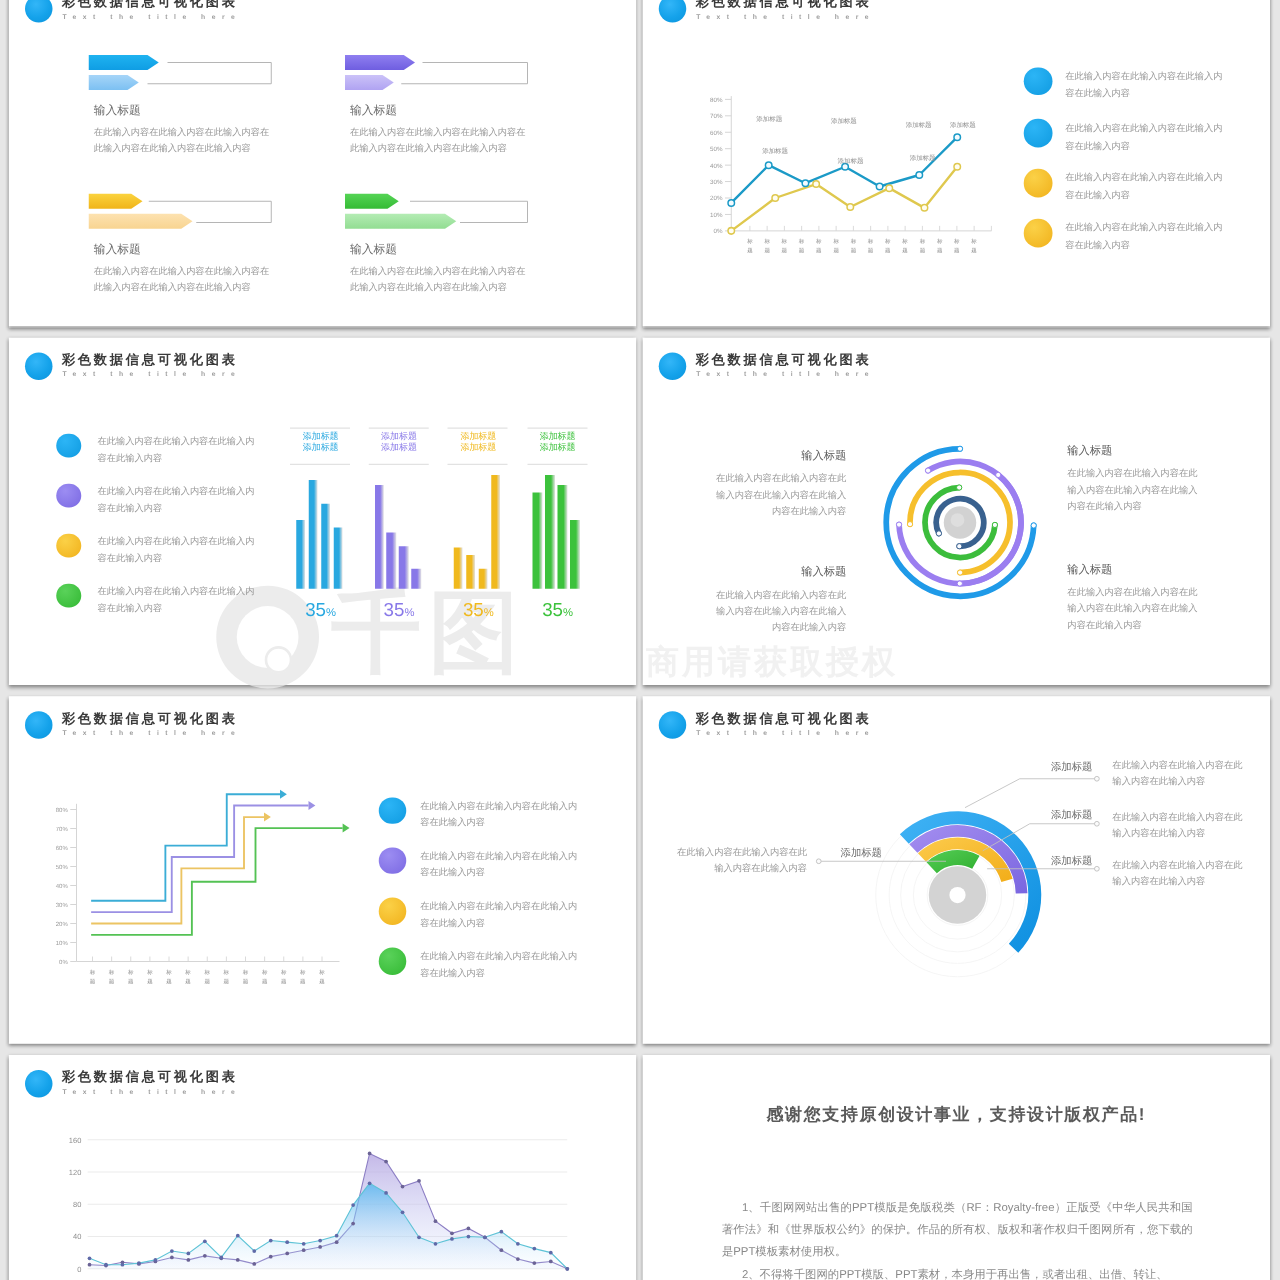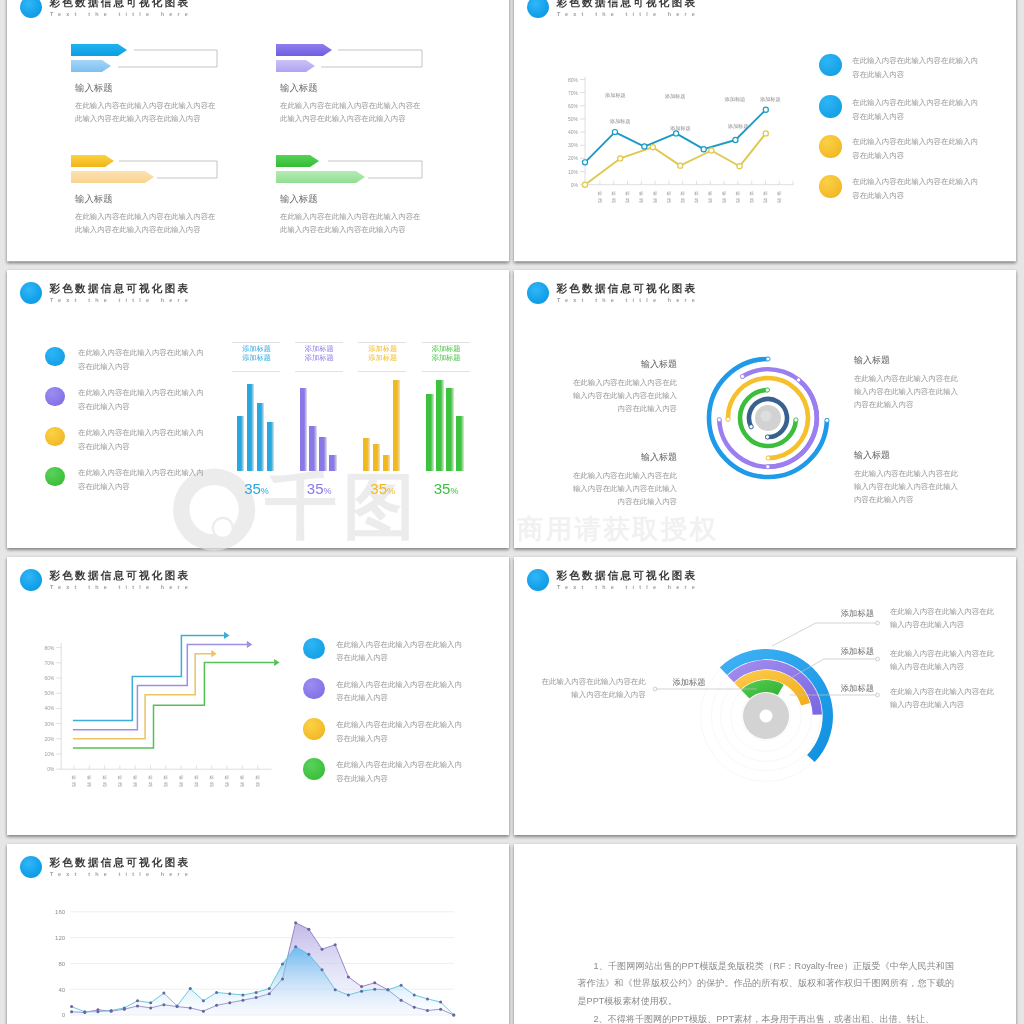--- a/index.html
+++ b/index.html
@@ -613,20 +613,21 @@
         <circle cx="367.74" cy="145.20" r="1.5" fill="#5f6aa8"></circle>
         <circle cx="380.92" cy="145.84" r="1.5" fill="#5f6aa8"></circle>
         <circle cx="394.10" cy="141.33" r="1.5" fill="#5f6aa8"></circle>
         <circle cx="407.28" cy="151.00" r="1.5" fill="#5f6aa8"></circle>
         <circle cx="420.46" cy="154.88" r="1.5" fill="#5f6aa8"></circle>
         <circle cx="433.64" cy="158.10" r="1.5" fill="#5f6aa8"></circle>
         <circle cx="446.82" cy="171.00" r="1.5" fill="#5f6aa8"></circle>
       </svg>
     </div>
 <div class="slide" style="left:514px;top:843.5px">
+      <div style="position:absolute;left:0;top:40.5px;width:502px;text-align:center;font-size:13.6px;font-weight:bold;color:#5a5a5a;line-height:16px;letter-spacing:1.3px">感谢您支持原创设计事业，支持设计版权产品!</div>
       <div style="position:absolute;left:63.5px;top:114.0px;width:376.70000000000005px;font-size:9.1px;color:#8a8a8a;line-height:17.7px;text-align:justify;text-indent:16px">1、千图网网站出售的PPT模版是免版税类（RF：Royalty-free）正版受《中华人民共和国著作法》和《世界版权公约》的保护。作品的所有权、版权和著作权归千图网所有，您下载的是PPT模板素材使用权。</div>
       <div style="position:absolute;left:63.5px;top:167.5px;width:376.70000000000005px;font-size:9.1px;color:#8a8a8a;line-height:17.7px;text-align:justify;text-indent:16px">2、不得将千图网的PPT模版、PPT素材，本身用于再出售，或者出租、出借、转让、</div>
     </div>
 <div class="wmlayer">
       <svg width="92" height="92" style="position:absolute;left:168px;top:464px">
         <defs>
           <mask id="lgm">
             <rect width="92" height="92" fill="#fff"></rect>
             <circle cx="46.1" cy="45.6" r="24.7" fill="#000"></circle>
             <circle cx="54.8" cy="63.9" r="10.6" fill="#000"></circle>

